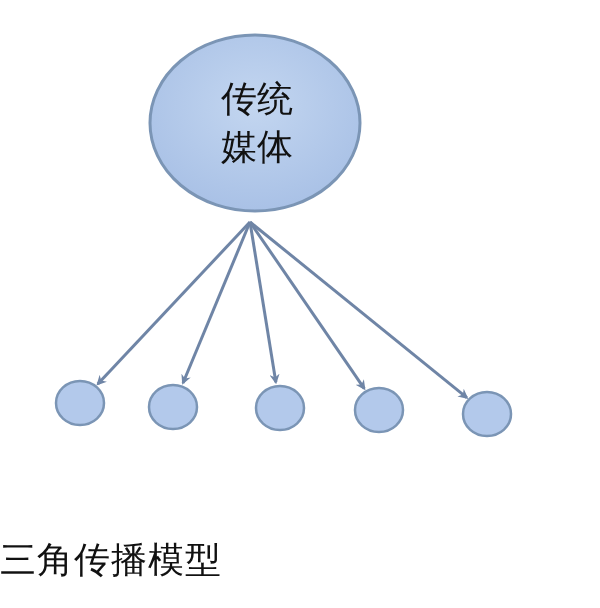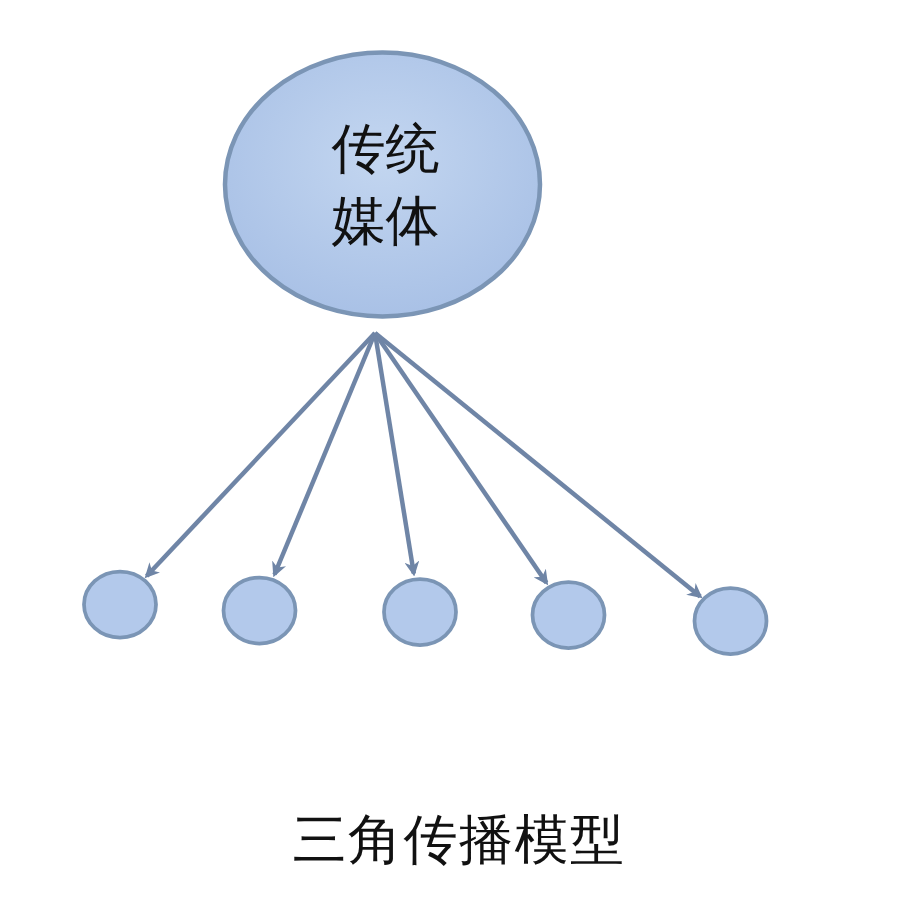--- a/index.html
+++ b/index.html
@@ -1,22 +1,21 @@
 <!DOCTYPE html>
 <html><head>
 <meta charset="utf-8">
 <style>
   html, body { margin:0; padding:0; background:#ffffff; }
   body { width:600px; height:608px; position:relative; overflow:hidden; }
   #diagram { position:absolute; left:0; top:0; }
   .caption {
-    position:absolute; left:0; top:536px; width:540px; text-align:center;
+    position:absolute; left:0; top:536px; width:540px; 
     font-family:"DejaVu Sans", sans-serif; font-size:36px; color:#111;
     letter-spacing:1px;
-    padding-left:36px;
   }
   .svg-text { font-family:"DejaVu Sans", sans-serif; }
 </style>
 </head>
 <body>
 
 <svg id="diagram" width="600" height="608" viewBox="0 0 600 608" xmlns="http://www.w3.org/2000/svg">
   <defs>
     <marker id="arrowhead" markerWidth="10" markerHeight="10" refX="8" refY="5" orient="auto" markerUnits="userSpaceOnUse">
       <path d="M0,0 L10,5 L0,10 L3,5 Z" fill="#6f85a6"></path>

